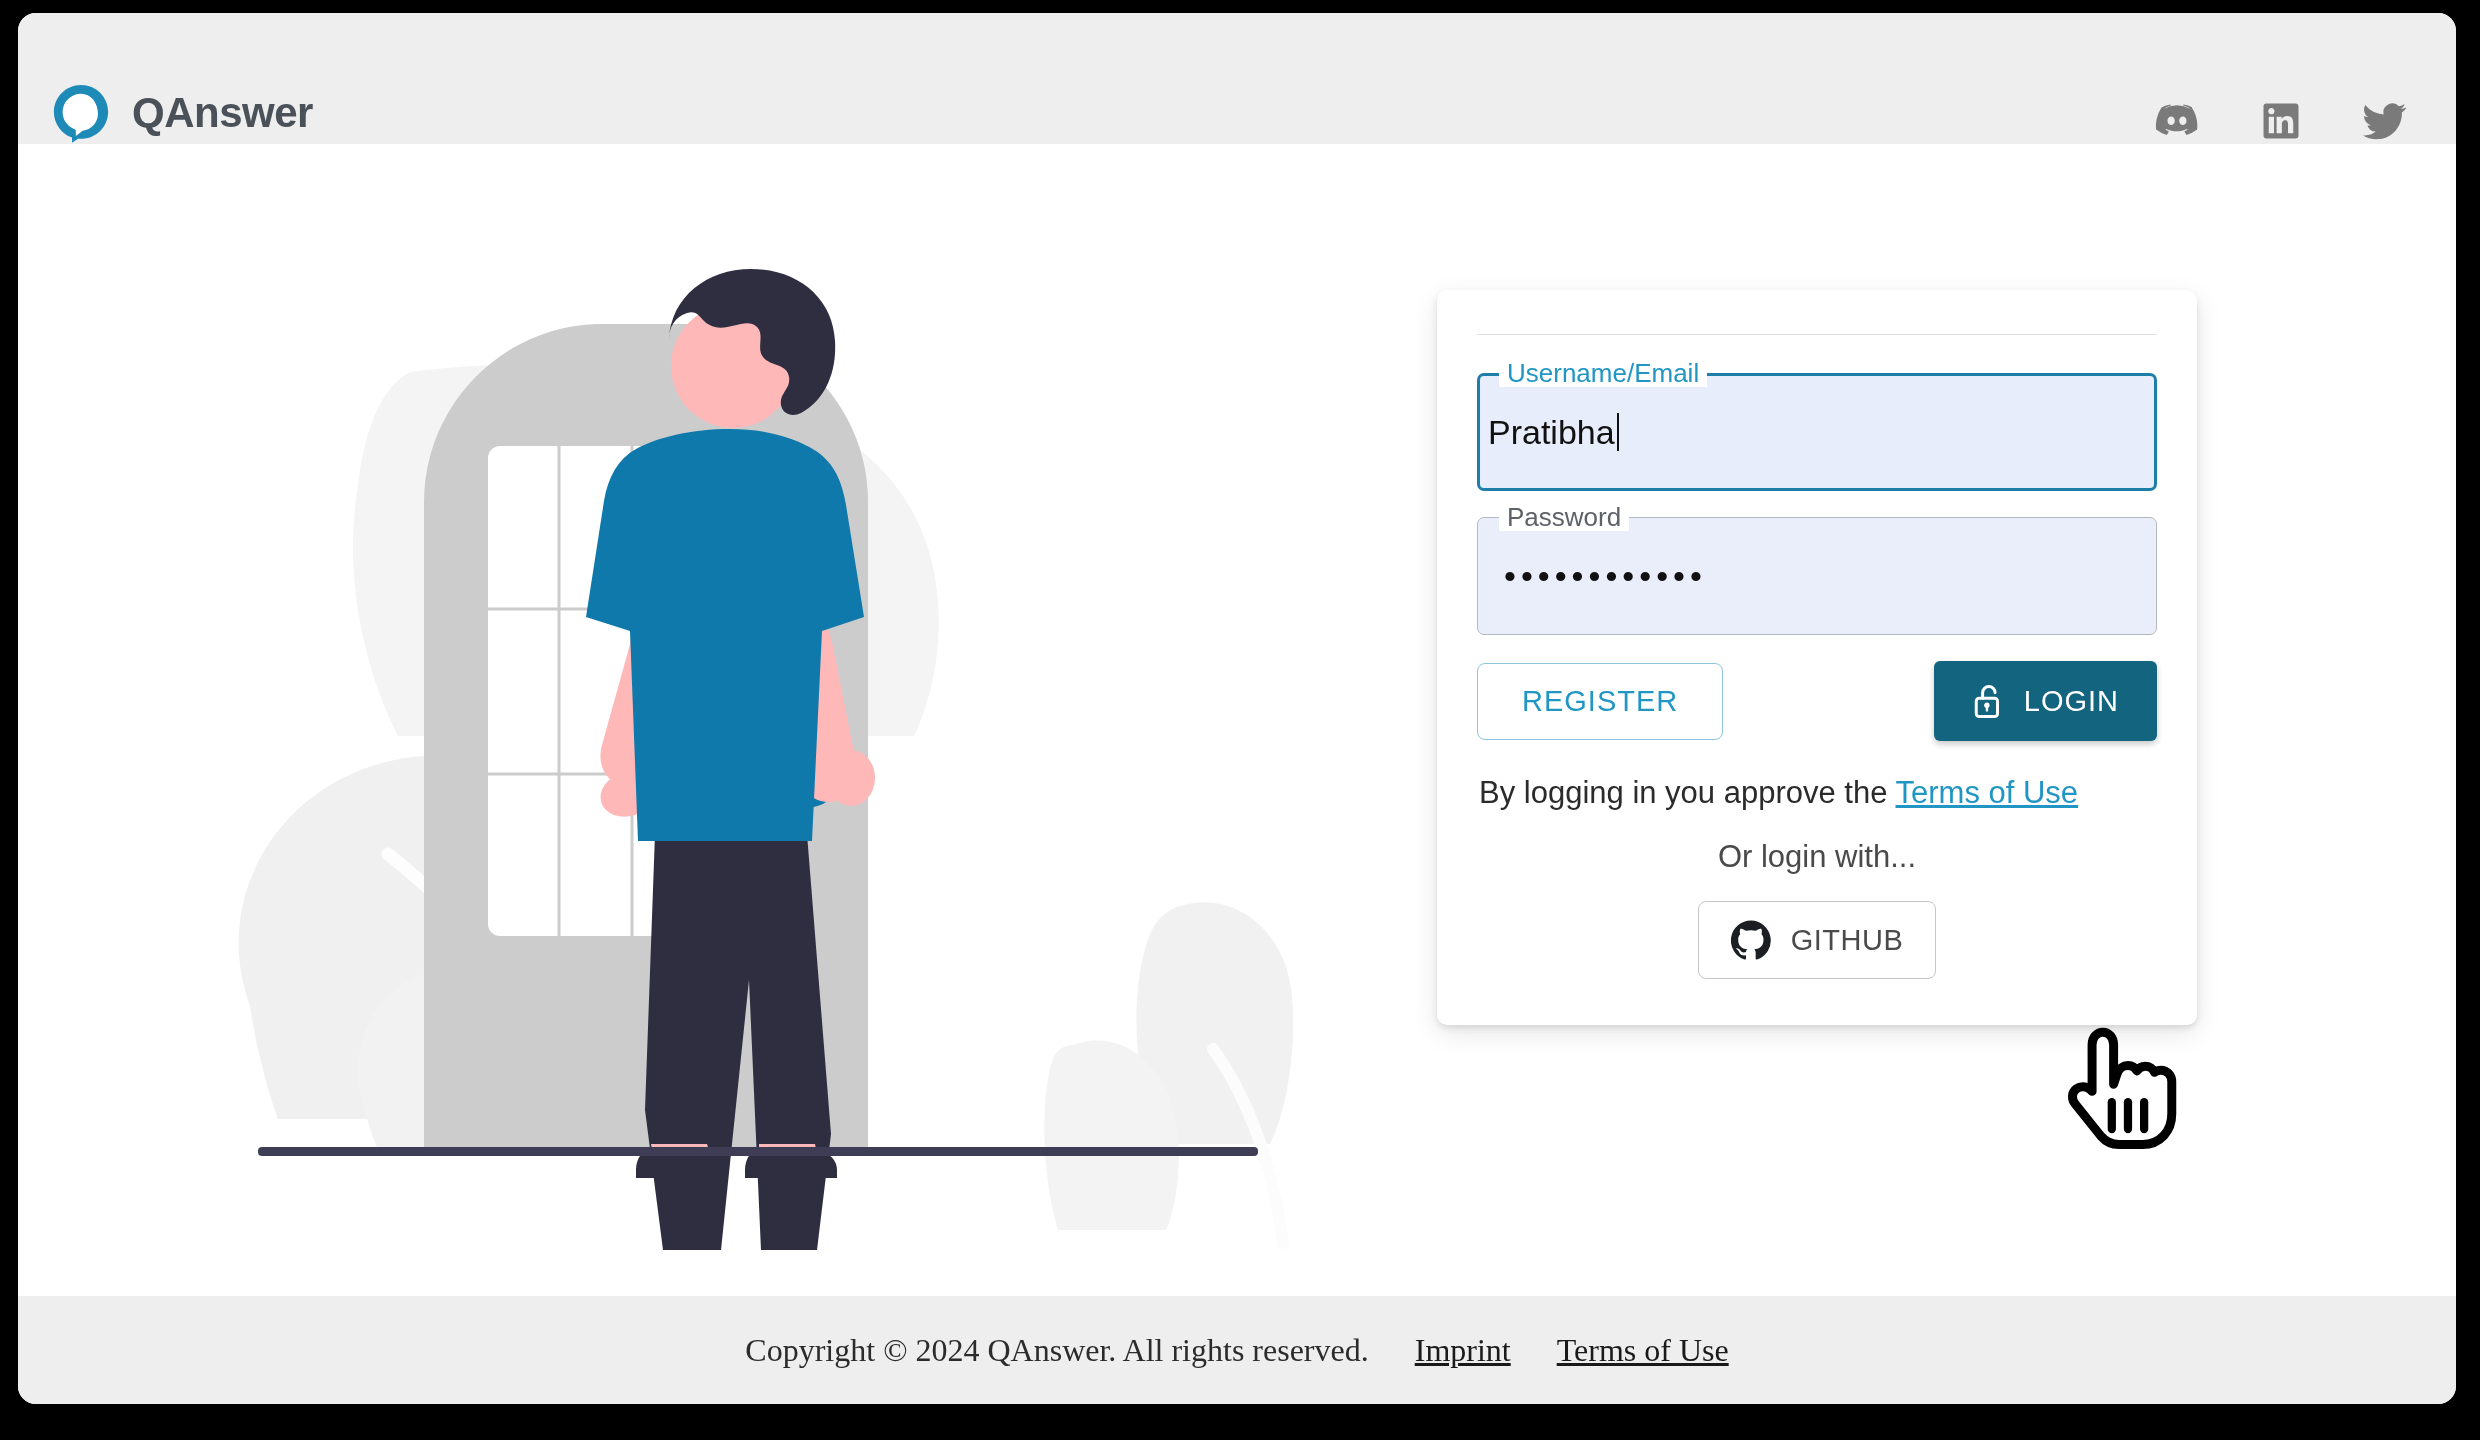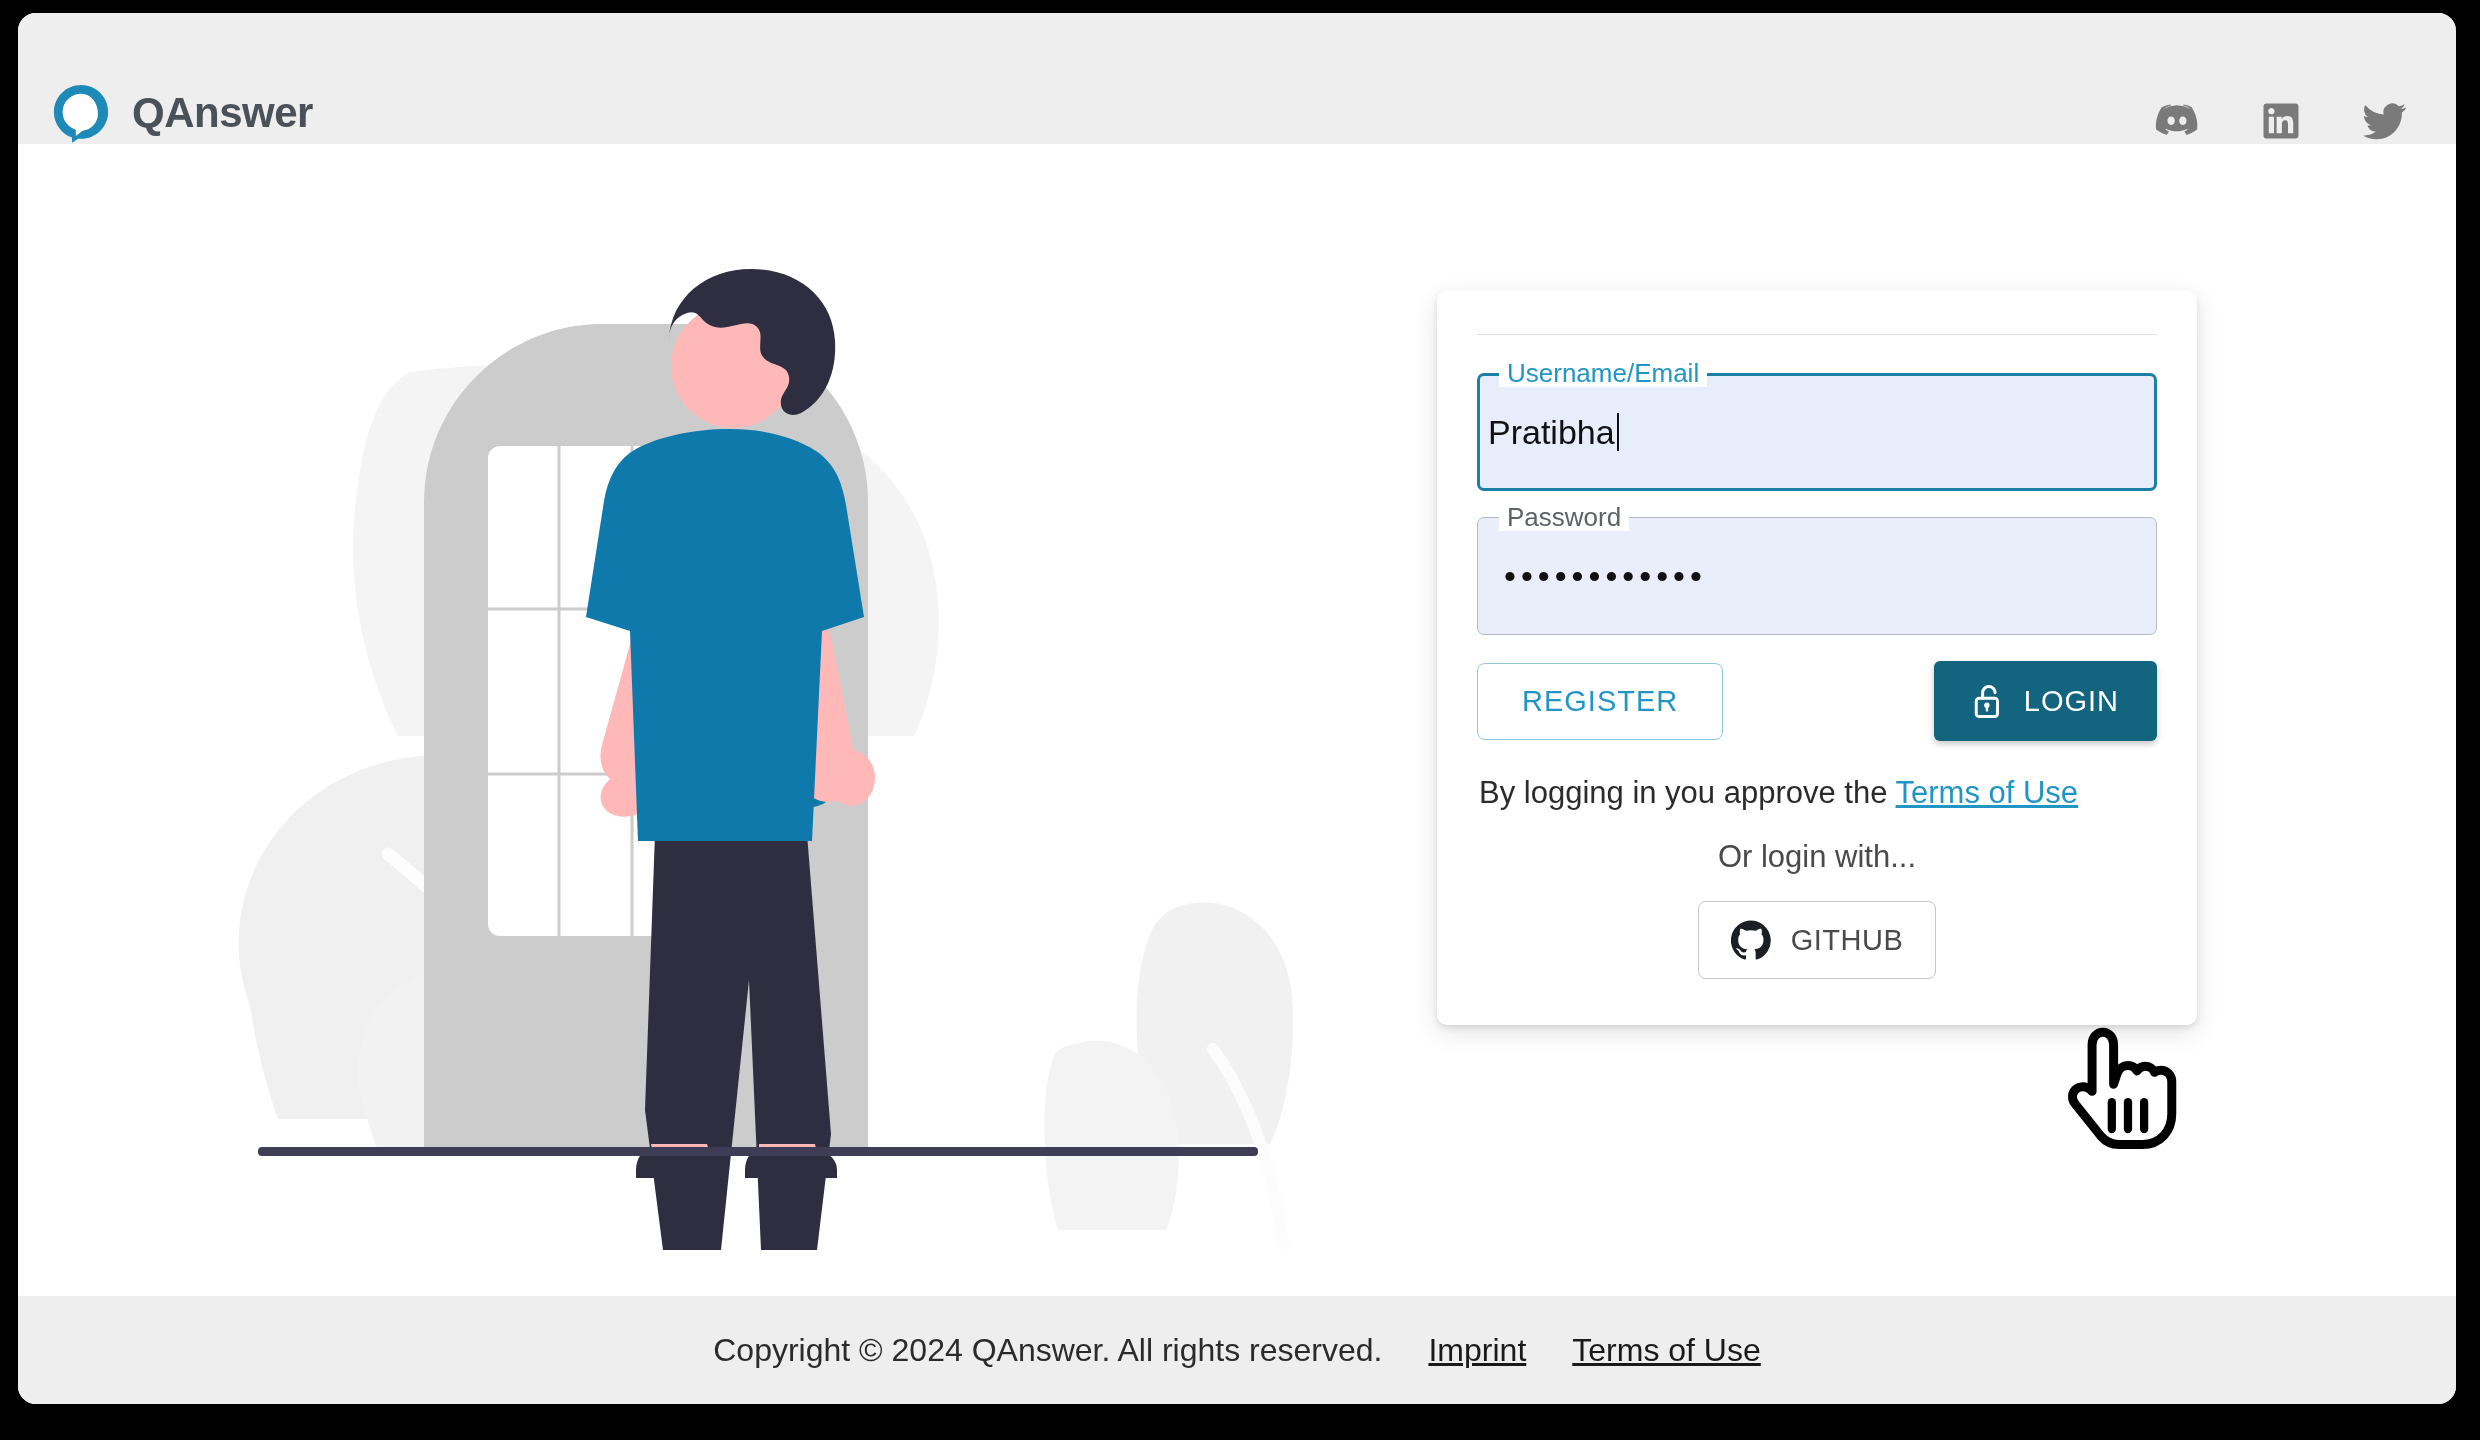--- a/index.html
+++ b/index.html
@@ -160,20 +160,21 @@
     font-family: "Liberation Sans", sans-serif;
   }
 
   
   #footer {
     position: absolute; left: 0; bottom: 0;
     width: 100%; height: 108px;
     background: #eeeeee;
     display: flex; align-items: center; justify-content: center;
     gap: 46px;
+    font-family: Liberation Serif, serif;
   }
   #copyright { font-size: 32px; color: #2b2b2b; }
   .footer-link {
     font-size: 32px; color: #1a1a1a;
     text-decoration: underline; cursor: pointer;
   }
 
   
   #cursor {
     position: absolute; left: 2036px; top: 872px;

